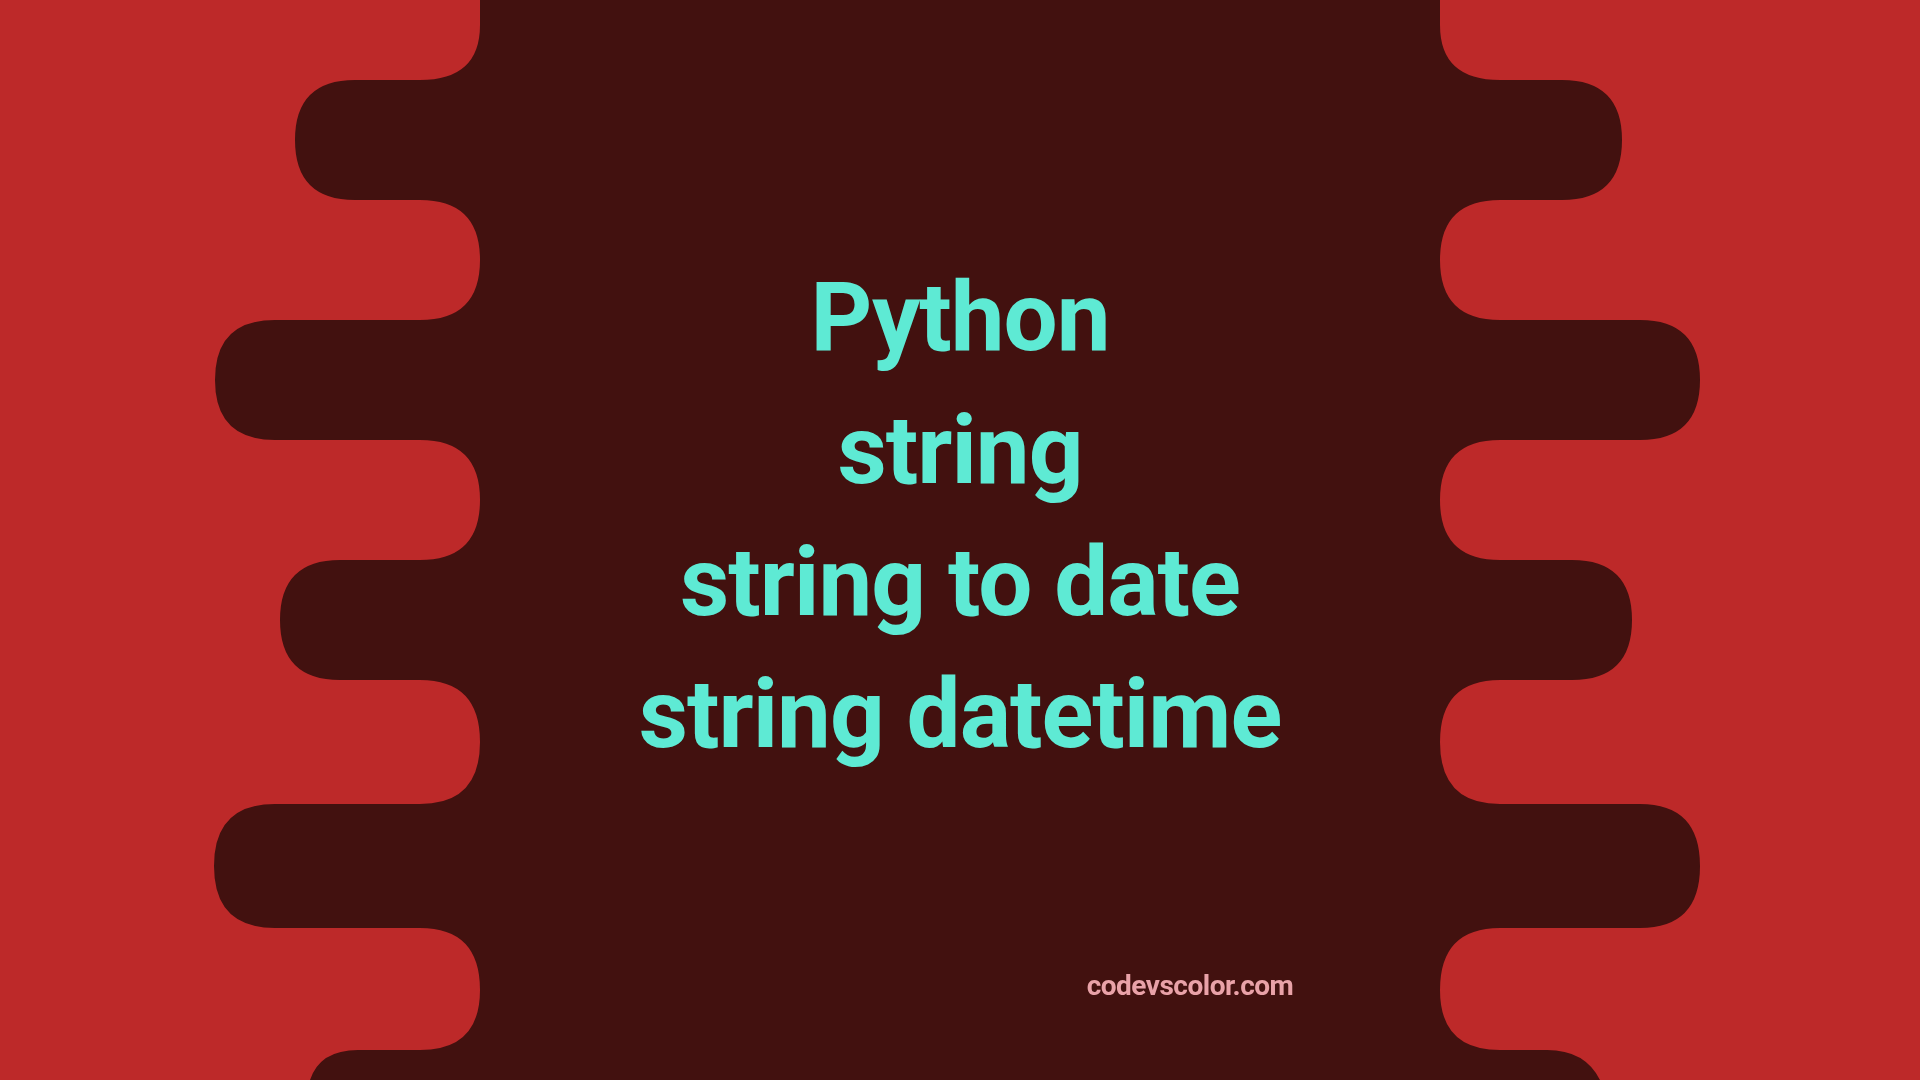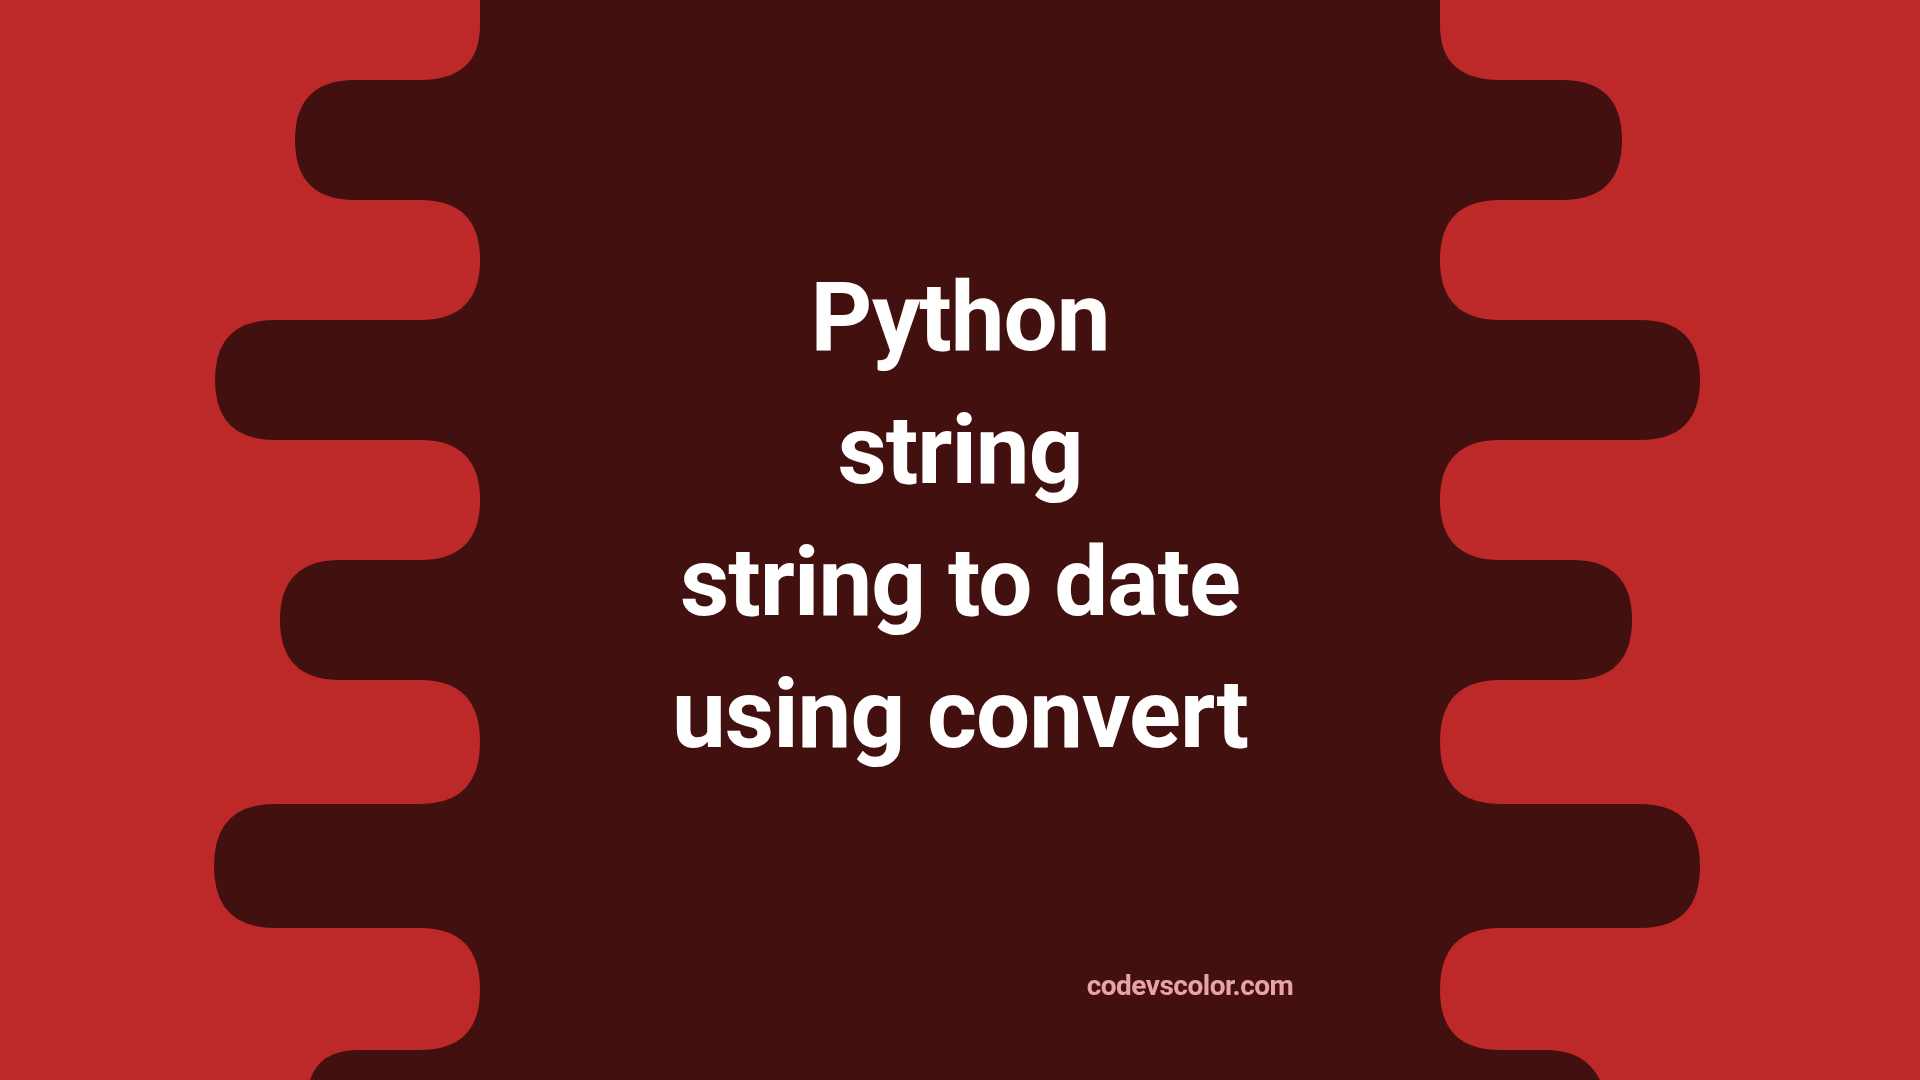--- a/index.html
+++ b/index.html
@@ -22,21 +22,21 @@
   }
   .blob {
     position: absolute;
     inset: 0;
     z-index: 1;
   }
   .title-block {
     position: relative;
     z-index: 2;
     text-align: center;
-    color: #ffffff;
+    color: #5eead4;
     font-weight: 700;
     font-size: 96px;
     line-height: 1.38;
     letter-spacing: -1px;
     margin-top: -48px;
   }
   .title-block span { display: block; }
   .attribution {
     position: absolute;
     z-index: 3;
@@ -116,18 +116,18 @@
       Q 1440 80 1440 25
       L 1440 0
       Z
     "></path>
   </svg>
 
   <div class="title-block">
     <span>Python</span>
     <span>string</span>
     <span>string to date</span>
-    <span>using convert</span>
+    <span>string datetime</span>
   </div>
 
   <div class="attribution">codevscolor.com</div>
 
 </div>
 
 </body></html>

